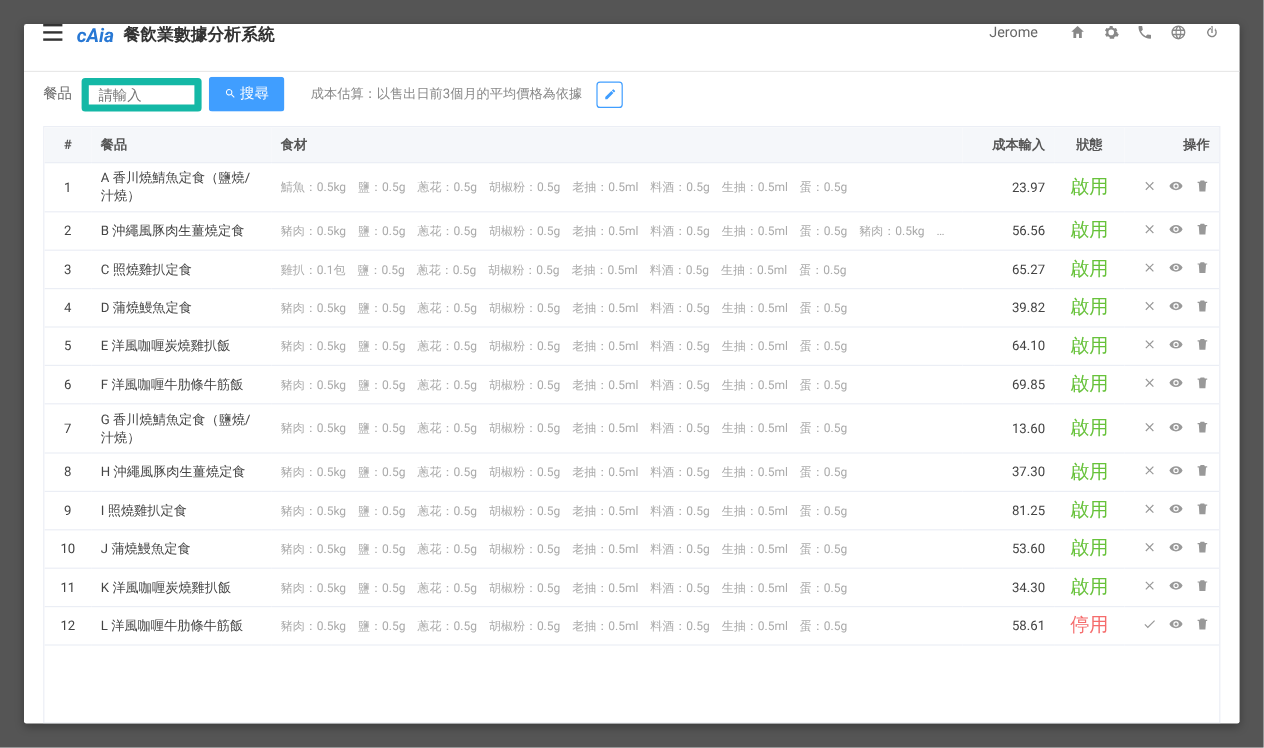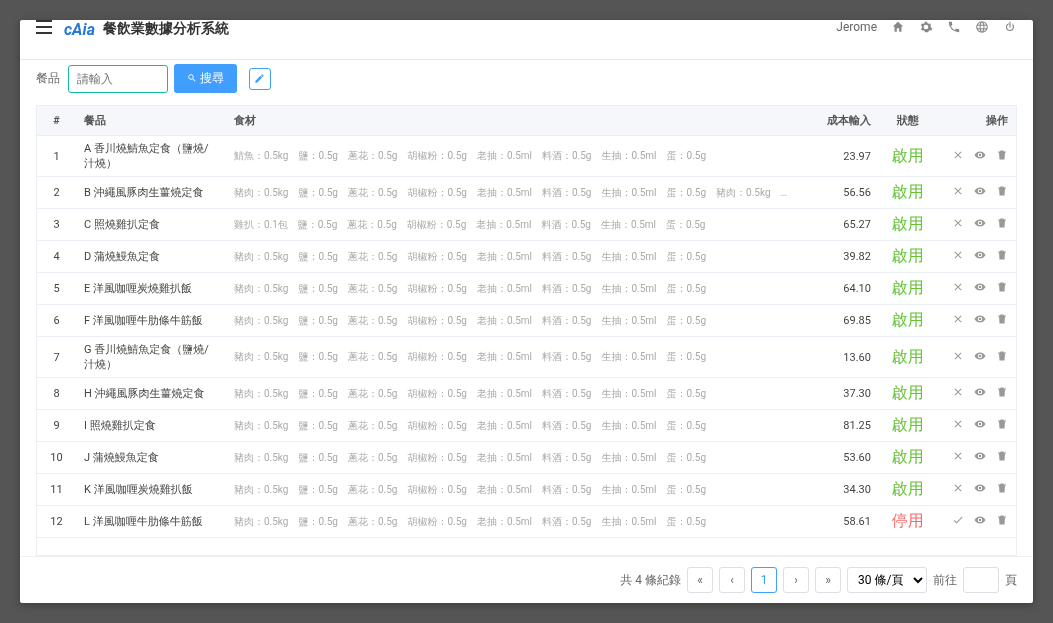--- a/index.html
+++ b/index.html
@@ -4,32 +4,32 @@
 <style>
 *{box-sizing:border-box;margin:0;padding:0;font-family:-apple-system,BlinkMacSystemFont,"Segoe UI",Roboto,"Helvetica Neue",Arial,sans-serif}
 body{background:#555;padding:20px}
 .app{background:#fff;width:1013px;height:583px;margin:0 auto;display:flex;flex-direction:column;overflow:hidden;border-radius:2px;box-shadow:0 2px 8px rgba(0,0,0,0.3)}
 .hdr{height:40px;border-bottom:1px solid #e8e8e8;display:flex;align-items:flex-start;padding:0 16px;flex-shrink:0}
 .burger{width:16px;height:14px;cursor:pointer;margin-right:12px;display:flex;flex-direction:column;justify-content:space-between}
 .burger span{height:2px;background:#333;width:100%}
 .logo{color:#2878d4;font-weight:700;font-style:italic;font-size:16px;margin-right:8px}
 .title{font-weight:700;font-size:14px;color:#333}
 .sp{flex:1}
-.user{font-size:12px;color:#666;margin-right:0}
+.user{font-size:12px;color:#666;margin-right:12px}
 .hicon{width:14px;height:14px;margin-left:14px;cursor:pointer;fill:#888}
 .crumbs{padding:10px 16px;font-size:12px;display:flex;align-items:center}
 .crumbs a{color:#999;text-decoration:none}
 .crumbs .cur{color:#333}
 .crumbs .sep{color:#ccc;margin:0 6px}
 .btn{display:inline-block;border-radius:3px;padding:5px 12px;font-size:12px;cursor:pointer;border:1px solid transparent}
 .btn-primary{background:#409eff;color:#fff}
 .rightbtns{display:flex;gap:8px}
 .filter{padding:4px 16px 12px;display:flex;align-items:center;font-size:12px;color:#666;gap:6px}
 .filter label{margin-right:2px}
-.filter input{width:100px;height:28px;border:1px solid #14b8a6;border-radius:3px;padding:0 8px;font-size:12px}
+.filter input{width:100px;height:28px;border:6px solid #14b8a6;border-radius:3px;padding:0 8px;font-size:12px}
 .note{margin-left:16px;color:#888;font-size:11px}
 .sqicon{width:22px;height:22px;border:1px solid #409eff;border-radius:3px;display:inline-flex;align-items:center;justify-content:center;color:#409eff;margin-left:6px;cursor:pointer}
 .tbl-wrap{flex:1;padding:0 16px;overflow:hidden;display:flex;flex-direction:column}
 .tbl{border:1px solid #ebeef5;flex:1;overflow:hidden;display:flex;flex-direction:column}
 table{width:100%;border-collapse:collapse;font-size:11px}
 thead th{background:#f5f7fa;padding:7px 8px;text-align:left;font-weight:700;color:#555;border-bottom:1px solid #ebeef5}
 tbody td{padding:5px 8px;border-bottom:1px solid #ebeef5;color:#444}
 .num{text-align:center}
 .right{text-align:right}
 .center{text-align:center}
@@ -86,20 +86,21 @@
 
   <div class="filter">
     <label>餐品</label>
     <input placeholder="請輸入" style="">
     <span class="btn btn-primary">
       <svg width="10" height="10" viewBox="0 0 24 24" fill="#fff" style="vertical-align:-1px">
           <path d="M15.5 14h-.8l-.3-.3a6.5 6.5 0 10-.7.7l.3.3v.8l5 5 1.5-1.5zm-6 0a4.5 4.5 0 110-9 4.5 4.5 0 010 9z"></path>
         </svg>
       <span>搜尋</span>
     </span>
+    <span class="note">成本估算：以售出日前3個月的平均價格為依據</span>
     <span class="sqicon">
       <svg width="11" height="11" viewBox="0 0 24 24" fill="currentColor">
           <path d="M3 17.25V21h3.75L17.81 9.94l-3.75-3.75zm17.71-10.21a1 1 0 000-1.41l-2.34-2.34a1 1 0 00-1.41 0L15.13 5.13l3.75 3.75z"></path>
         </svg>
     </span>
   </div>
 
   <div class="tbl-wrap">
     <div class="tbl">
       <table>
@@ -352,26 +353,14 @@
                   <span><svg viewBox="0 0 24 24">
                       <path d="M6 7h12l-1 14H7zm3-4h6l1 2H8zM4 5h16v2H4z"></path>
                     </svg></span>
                 </span></td>
             </tr>
           </tbody>
       </table>
     </div>
   </div>
 
-  <div class="pager">
-    <span>共 4 條紀錄</span>
-    <span class="pbtn">«</span>
-    <span class="pbtn">‹</span>
-    <span class="pbtn active">1</span>
-    <span class="pbtn">›</span>
-    <span class="pbtn">»</span>
-    <select class="psel"><option>30 條/頁</option></select>
-    <span>前往</span>
-    <input class="pinp" style="">
-    <span>頁</span>
-  </div>
 
 </div>
 
 </body></html>

